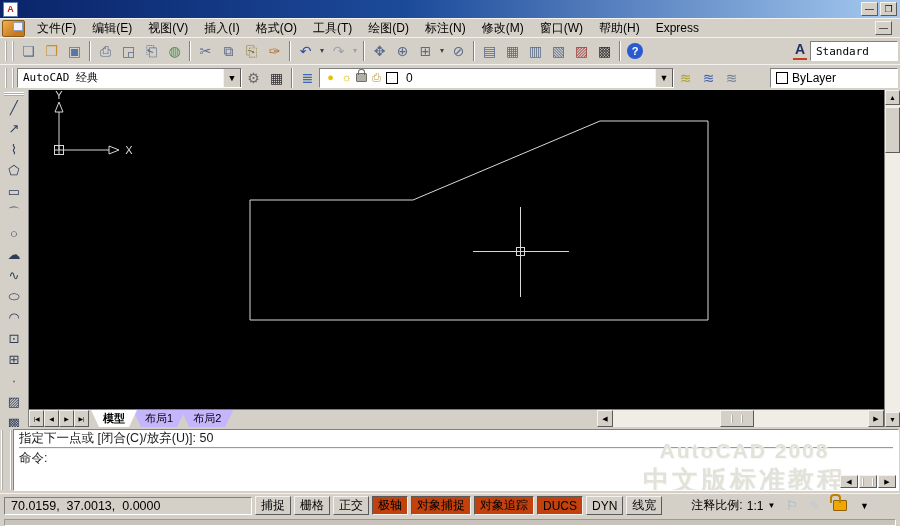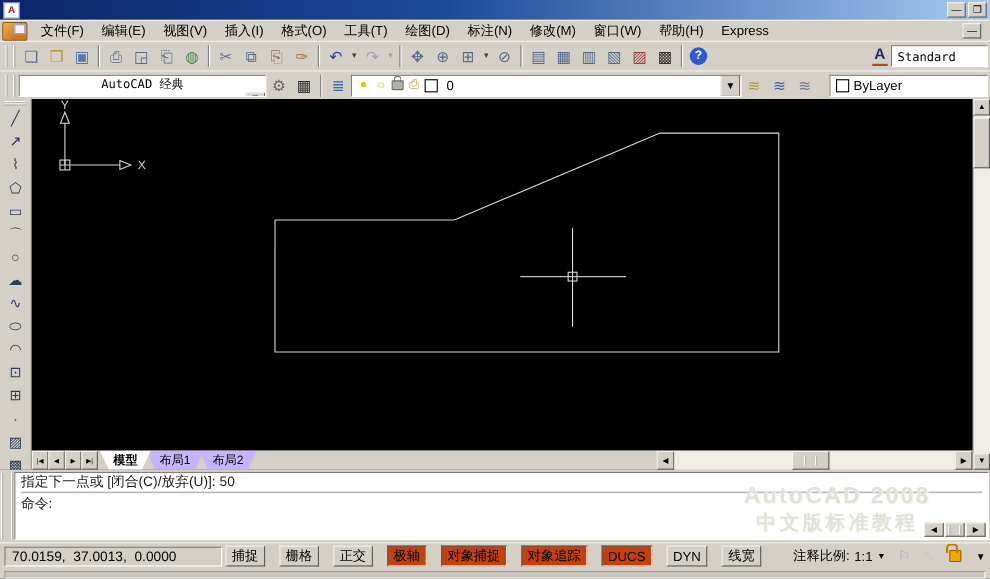--- a/index.html
+++ b/index.html
@@ -35,23 +35,23 @@
   .tbtn.mini{width:10px;font-size:8px;}
   .tbtn.help{width:16px;height:16px;border-radius:50%;background:#2a5ad0;color:#fff;font-weight:bold;font-size:11px;margin:0 3px;}
   .combo{background:#fff;border:1px solid;border-color:#808080 #fff #fff #808080;height:20px;
          display:flex;align-items:center;box-sizing:border-box;font-size:12px;overflow:hidden;}
   .combo-text{padding:0 5px;white-space:nowrap;}
   .combo-btn{margin-left:auto;width:16px;height:100%;background:#d4d0c8;border:1px solid;
              border-color:#f4f2ee #5a5a5a #5a5a5a #f4f2ee;display:flex;align-items:center;justify-content:center;font-size:9px;}
   .right-group{margin-left:auto;display:flex;align-items:center;gap:3px;}
   .annoA{font-weight:bold;color:#203060;font-size:14px;border-bottom:2px solid #c04020;padding:0 2px;line-height:1.1;}
   .standard-combo{width:88px;font-family:"DejaVu Sans Mono","Liberation Mono",monospace;font-size:11px;}
-  .workspace-combo{width:225px;font-family:"DejaVu Sans Mono","Liberation Mono",monospace;font-size:11px;flex-direction:column;}
+  .workspace-combo{width:225px;font-family:"DejaVu Sans Mono","Liberation Mono",monospace;font-size:11px;}
   .layer-combo{width:355px;gap:3px;padding-left:4px;}
-  .bylayer-combo{width:144px;margin-left:auto;gap:4px;padding-left:5px;}
+  .bylayer-combo{width:128px;margin-left:auto;gap:4px;padding-left:5px;}
   .swatch{width:10px;height:10px;background:#fff;border:1px solid #000;display:inline-block;}
   .licon{font-size:11px;line-height:1;display:inline-flex;align-items:center;justify-content:center;width:13px;}
   .bulb{color:#e8c000;}
   .mini-lock{width:9px;height:7px;background:#b0b0a8;border:1px solid #707068;border-radius:1px;position:relative;display:inline-block;}
   .mini-lock::before{content:"";position:absolute;left:1px;top:-5px;width:5px;height:5px;border:1px solid #707068;border-bottom:none;border-radius:3px 3px 0 0;}
   .lockico{width:12px;height:9px;background:#f0a800;border:1px solid #906000;border-radius:1px;position:relative;display:inline-block;margin:0 8px 0 10px;}
   .lockico::before{content:"";position:absolute;left:-4px;top:-7px;width:7px;height:7px;border:2px solid #c08000;border-bottom:none;border-radius:4px 4px 0 0;}
   
   .main{height:337px;display:flex;background:#000;}
   .draw-toolbar{width:28px;background:#d4d0c8;display:flex;flex-direction:column;align-items:center;
@@ -88,21 +88,21 @@
   
   .command-area{height:66px;display:flex;background:#d4d0c8;padding:2px 1px 2px 0;box-sizing:border-box;}
   .cgrip{width:7px;margin:1px 1px;border-left:2px ridge #fff;border-right:2px ridge #fff;}
   .command-box{flex:1;background:#fff;border:1px solid;border-color:#808080 #fff #fff #808080;
                position:relative;padding:1px 5px;overflow:hidden;}
   .cmd-line{font-size:12.5px;line-height:15px;white-space:pre;color:#1a1a1a;}
   .cmd-sep{border-top:1px solid #9a9a9a;border-bottom:1px solid #f0f0f0;margin:1px 0 2px;}
   .watermark{position:absolute;right:52px;top:9px;text-align:center;color:#e2e2da;font-weight:bold;
              text-shadow:1px 1px 0 #f6f6f2;pointer-events:none;}
   .wm1{font-size:21px;letter-spacing:2px;}
-  .wm2{font-size:18px;letter-spacing:3px;}
+  .wm2{font-size:26px;letter-spacing:3px;}
   .mini-scroll{position:absolute;right:2px;bottom:2px;display:flex;gap:1px;}
   .ms-btn{width:18px;height:13px;font-size:7px;}
   
   .statusbar{height:24px;display:flex;align-items:center;padding:0 4px;gap:3px;border-top:1px solid #f4f2ee;box-sizing:border-box;overflow:hidden;}
   .coords{width:248px;height:18px;border:1px solid;border-color:#808080 #fff #fff #808080;
           display:flex;align-items:center;padding:0 6px;font-size:12.5px;white-space:pre;box-sizing:border-box;}
   .toggle{height:19px;padding:0 5px;display:flex;align-items:center;font-size:12px;background:#d4d0c8;
           border:1px solid;border-color:#f4f2ee #5a5a5a #5a5a5a #f4f2ee;white-space:nowrap;box-sizing:border-box;}
   .toggle.pressed{border-color:#5a5a5a #f4f2ee #f4f2ee #5a5a5a;background:#c2410c;}
   .anno-group{margin-left:26px;display:flex;align-items:center;gap:4px;white-space:nowrap;}
@@ -317,21 +317,21 @@
       <span class="sbtn ms-btn">
           <span class="thumb-ridges"></span>
         </span>
       <span class="sbtn ms-btn">▶</span>
     </div>
   </div>
 </div>
 
 <div class="statusbar">
   <div class="coords">70.0159,  37.0013,  0.0000</div>
-  <div style="display:flex;gap:13px;">
+  <div style="display:flex;gap:3px;">
 
   <span class="toggle">捕捉</span>
       <span class="toggle">栅格</span>
       <span class="toggle">正交</span>
       <span class="toggle pressed">极轴</span>
       <span class="toggle pressed">对象捕捉</span>
       <span class="toggle pressed">对象追踪</span>
       <span class="toggle pressed">DUCS</span>
       <span class="toggle">DYN</span>
       <span class="toggle">线宽</span>

